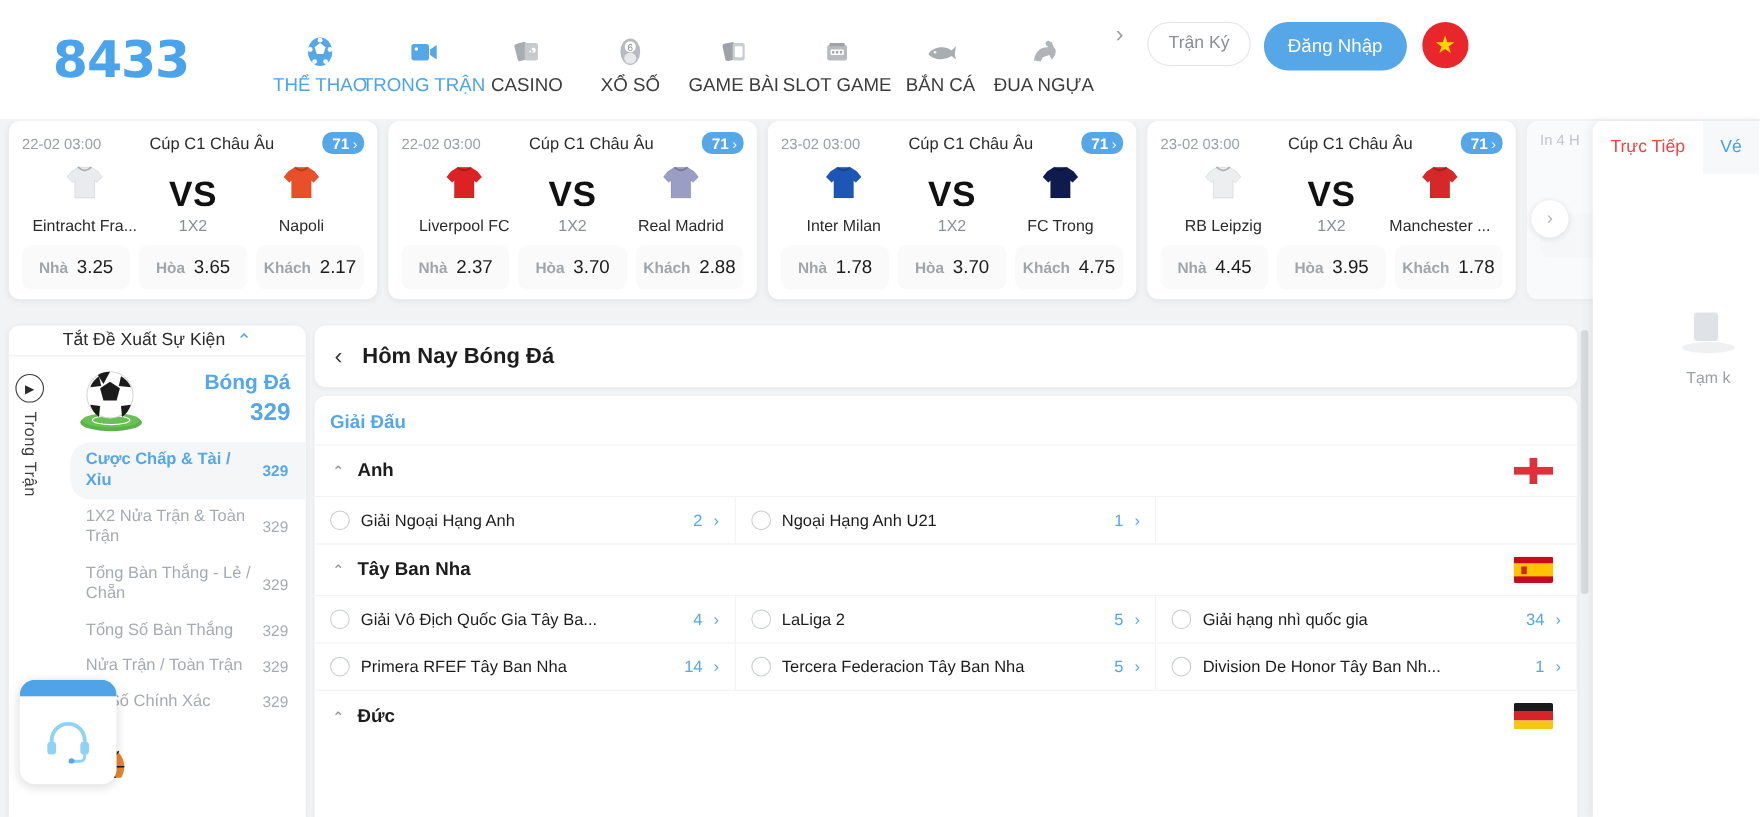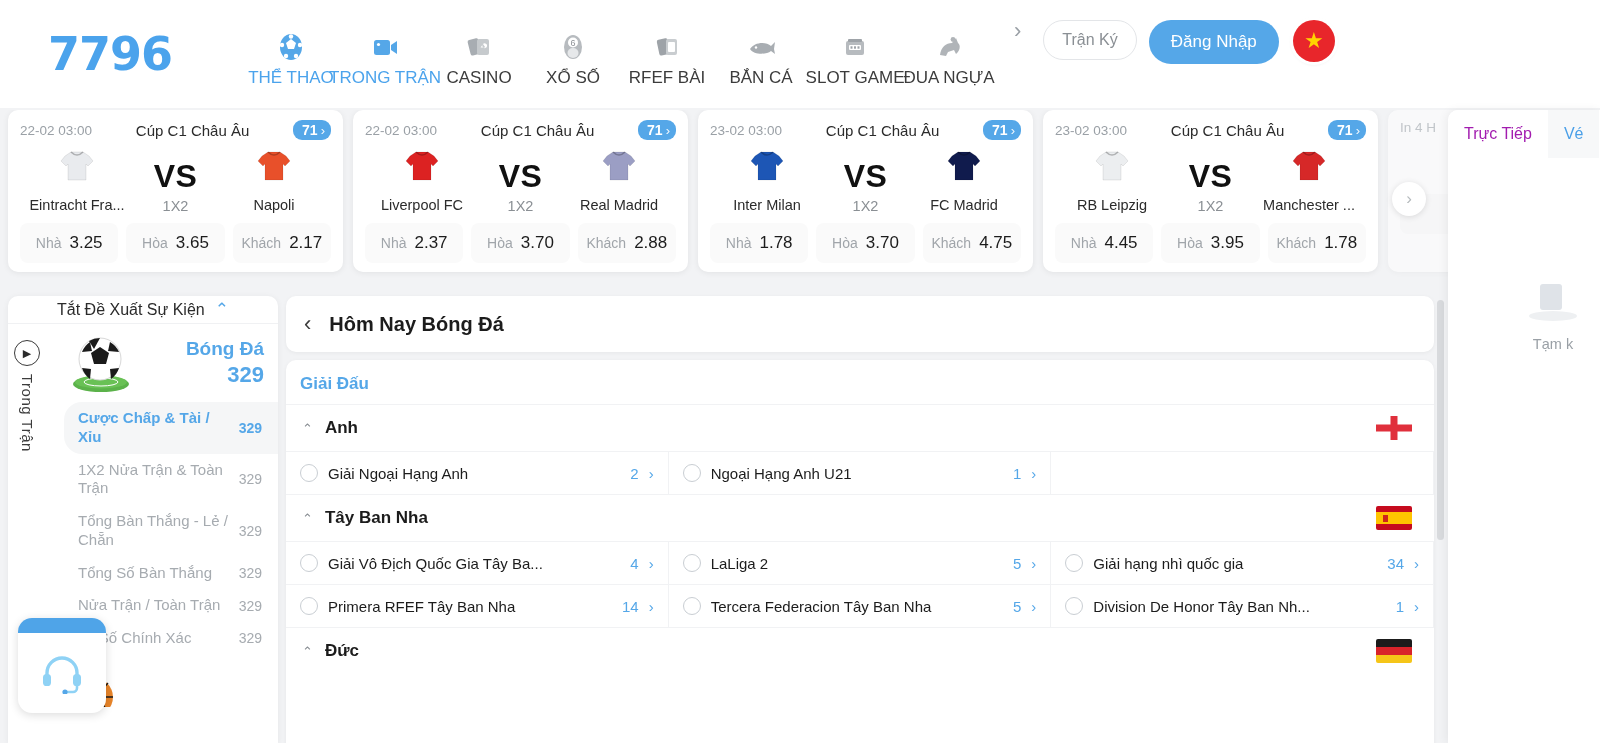--- a/index.html
+++ b/index.html
@@ -82,21 +82,21 @@
     font-size: 14.5px; color: #2b2b2b; margin-top: 3px; max-width: 112px;
     white-space: nowrap; overflow: hidden; text-overflow: ellipsis; text-align: center;
   }
   .jersey { width: 44px; height: 44px; }
   .mc-odds { display: flex; gap: 8px; margin-top: 9px; }
   .odd {
     flex: 1; background: #fafafa; border-radius: 8px; height: 40px;
     display: flex; align-items: center; justify-content: center; gap: 8px;
     cursor: pointer;
   }
-  .odd-label { font-size: 14px; color: #a0a5aa; }
+  .odd-label { font-size: 14px; color: #a0a5aa; font-weight: bold; }
   .odd-val { font-size: 17px; font-weight: normal; color: #1c1c1c; }
 
   .mcard.partial { opacity: .55; }
   .strip-next {
     position: absolute; left: 1392px; top: 182px; width: 34px; height: 34px;
     border-radius: 50%; background: #fff; box-shadow: 0 1px 6px rgba(0,0,0,.12);
     display: flex; align-items: center; justify-content: center;
     color: #b5babd; font-size: 17px; cursor: pointer; z-index: 6;
   }
 
@@ -221,38 +221,38 @@
 
   
   .rpanel {
     position: absolute; left: 1448px; top: 110px; width: 152px; height: 633px;
     background: #fff; border-radius: 10px 0 0 0; box-shadow: -2px 0 10px rgba(0,0,0,.06);
     z-index: 8; overflow: hidden;
   }
   .rp-tabs { display: flex; height: 48px; }
   .rp-tab {
     padding: 0 16px; height: 48px; display: flex; align-items: center;
-    font-size: 16px; color: #a21caf; background: #fff; cursor: pointer;
+    font-size: 16px; color: #ef4444; background: #fff; cursor: pointer;
     white-space: nowrap;
   }
   .rp-tab.inactive { color: #4a9fe8; background: #f7f8f9; }
   .rp-empty {
     margin-top: 118px; display: flex; flex-direction: column;
     align-items: center; padding-left: 58px;
   }
   .rp-empty-ico { width: 58px; height: 52px; }
   .rp-empty-txt { margin-top: 8px; font-size: 14.5px; color: #9aa0a6; white-space: nowrap; }
 </style>
 </head>
 <body>
 
 <div class="page">
 
   <div class="header">
-    <div class="logo">7796</div>
+    <div class="logo">8433</div>
     <div class="nav">
 
       <div class="nav-item active">
         <div class="nav-icon">
           <svg width="34" height="34" viewBox="0 0 34 34">
             <ellipse cx="17" cy="17" rx="11" ry="13" fill="#55a7e8"></ellipse>
             <polygon points="17,9 22,13 20,19 14,19 12,13" fill="#fff"></polygon>
             <circle cx="17" cy="6.5" r="2.2" fill="#fff"></circle>
             <circle cx="26" cy="15" r="2.2" fill="#fff"></circle>
             <circle cx="8" cy="15" r="2.2" fill="#fff"></circle>
@@ -298,50 +298,50 @@
       </div>
 
       <div class="nav-item">
         <div class="nav-icon">
           <svg width="34" height="34" viewBox="0 0 34 34">
             <rect x="8" y="9" width="11" height="16" rx="2" fill="#9ea3a8" transform="rotate(-12 13 17)"></rect>
             <rect x="16" y="9" width="11" height="16" rx="2" fill="#c9cdd0"></rect>
             <rect x="18" y="12" width="7" height="10" rx="1" fill="#fff"></rect>
           </svg>
         </div>
-        <div class="nav-label">RFEF BÀI</div>
-      </div>
-
-      <div class="nav-item">
-        <div class="nav-icon">
-          <svg width="34" height="34" viewBox="0 0 34 34">
-            <path d="M6 19 C10 12, 22 11, 27 16 L31 12 L30 19 L31 24 L27 21 C22 25, 10 25, 6 19 Z" fill="#a8adb2"></path>
-            <circle cx="12" cy="17.5" r="1.2" fill="#fff"></circle>
-          </svg>
-        </div>
-        <div class="nav-label">BẮN CÁ</div>
+        <div class="nav-label">GAME BÀI</div>
       </div>
 
       <div class="nav-item">
         <div class="nav-icon">
           <svg width="34" height="34" viewBox="0 0 34 34">
             <rect x="8" y="11" width="18" height="14" rx="2" fill="#b7bbbf"></rect>
             <rect x="10" y="9" width="14" height="3" rx="1" fill="#9ea3a8"></rect>
             <rect x="11" y="15" width="12" height="5" rx="1" fill="#fff"></rect>
             <rect x="12.5" y="16.3" width="2" height="2.4" fill="#9ea3a8"></rect>
             <rect x="16" y="16.3" width="2" height="2.4" fill="#9ea3a8"></rect>
             <rect x="19.5" y="16.3" width="2" height="2.4" fill="#9ea3a8"></rect>
           </svg>
         </div>
         <div class="nav-label">SLOT GAME</div>
       </div>
 
       <div class="nav-item">
         <div class="nav-icon">
           <svg width="34" height="34" viewBox="0 0 34 34">
+            <path d="M6 19 C10 12, 22 11, 27 16 L31 12 L30 19 L31 24 L27 21 C22 25, 10 25, 6 19 Z" fill="#a8adb2"></path>
+            <circle cx="12" cy="17.5" r="1.2" fill="#fff"></circle>
+          </svg>
+        </div>
+        <div class="nav-label">BẮN CÁ</div>
+      </div>
+
+      <div class="nav-item">
+        <div class="nav-icon">
+          <svg width="34" height="34" viewBox="0 0 34 34">
             <path d="M8 25 C9 17, 14 13, 20 13 L24 8 L26 13 C29 15, 28 21, 24 24 L22 20 L16 22 L14 26 Z" fill="#b0b4b8"></path>
             <circle cx="21" cy="9.5" r="2.4" fill="#b0b4b8"></circle>
           </svg>
         </div>
         <div class="nav-label">ĐUA NGỰA</div>
       </div>
 
       <div class="nav-chevron">›</div>
       <button class="btn-register">Trận Ký</button>
       <button class="btn-login">Đăng Nhập</button>
@@ -451,21 +451,21 @@
       </div>
       <div class="mc-vs">
         <div class="mc-vs-txt">VS</div>
         <div class="mc-vs-sub">1X2</div>
       </div>
       <div class="mc-team">
         <div><svg class="jersey" viewBox="0 0 44 44">
     <path d="M10 10 L16 6 h12 l6 4 l4 5 l-5 5 l-2 -2 v16 h-18 v-16 l-2 2 l-5 -5 Z" fill="#101b4d" stroke="rgba(0,0,0,.10)" stroke-width="0.8"></path>
     <path d="M16 6 q6 6 12 0" fill="none" stroke="rgba(0,0,0,.25)" stroke-width="1.6"></path>
   </svg></div>
-        <div class="mc-team-name">FC Madrid</div>
+        <div class="mc-team-name">FC Trong</div>
       </div>
     </div>
     <div class="mc-odds">
       <div class="odd">
         <span class="odd-label">Nhà</span>
         <span class="odd-val">1.78</span>
       </div>
       <div class="odd">
         <span class="odd-label">Hòa</span>
         <span class="odd-val">3.70</span>

